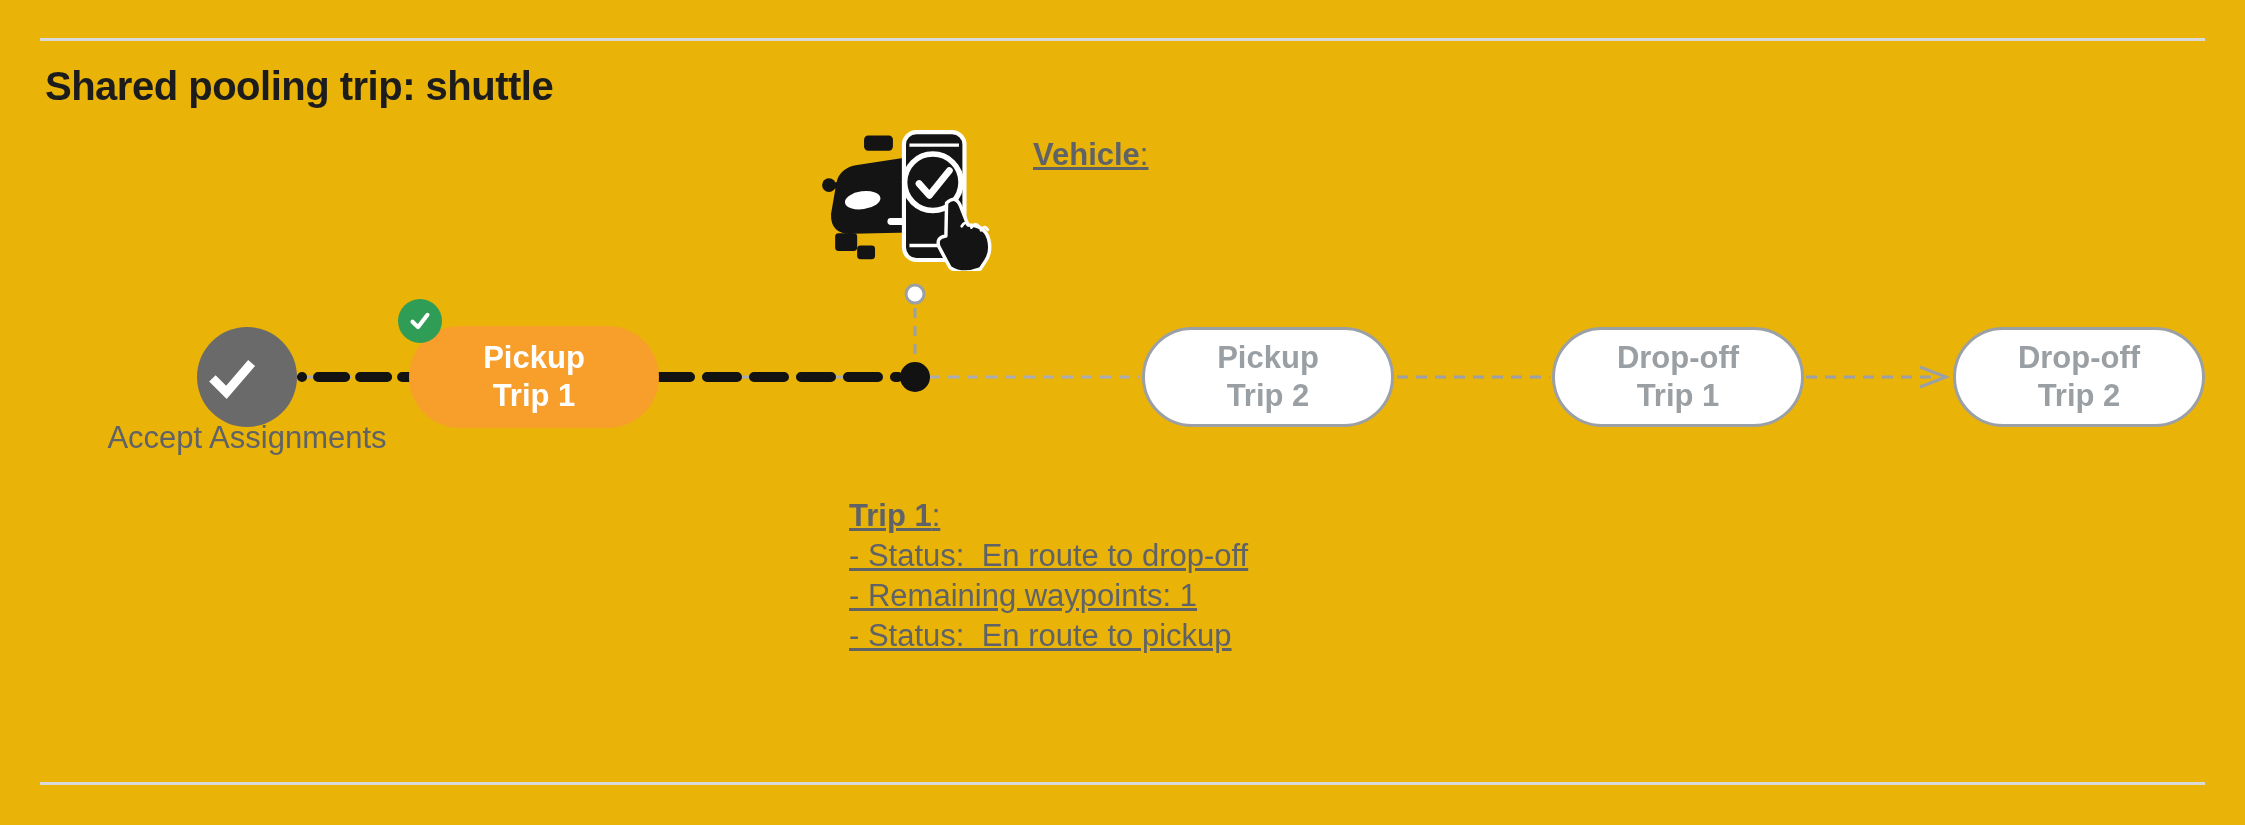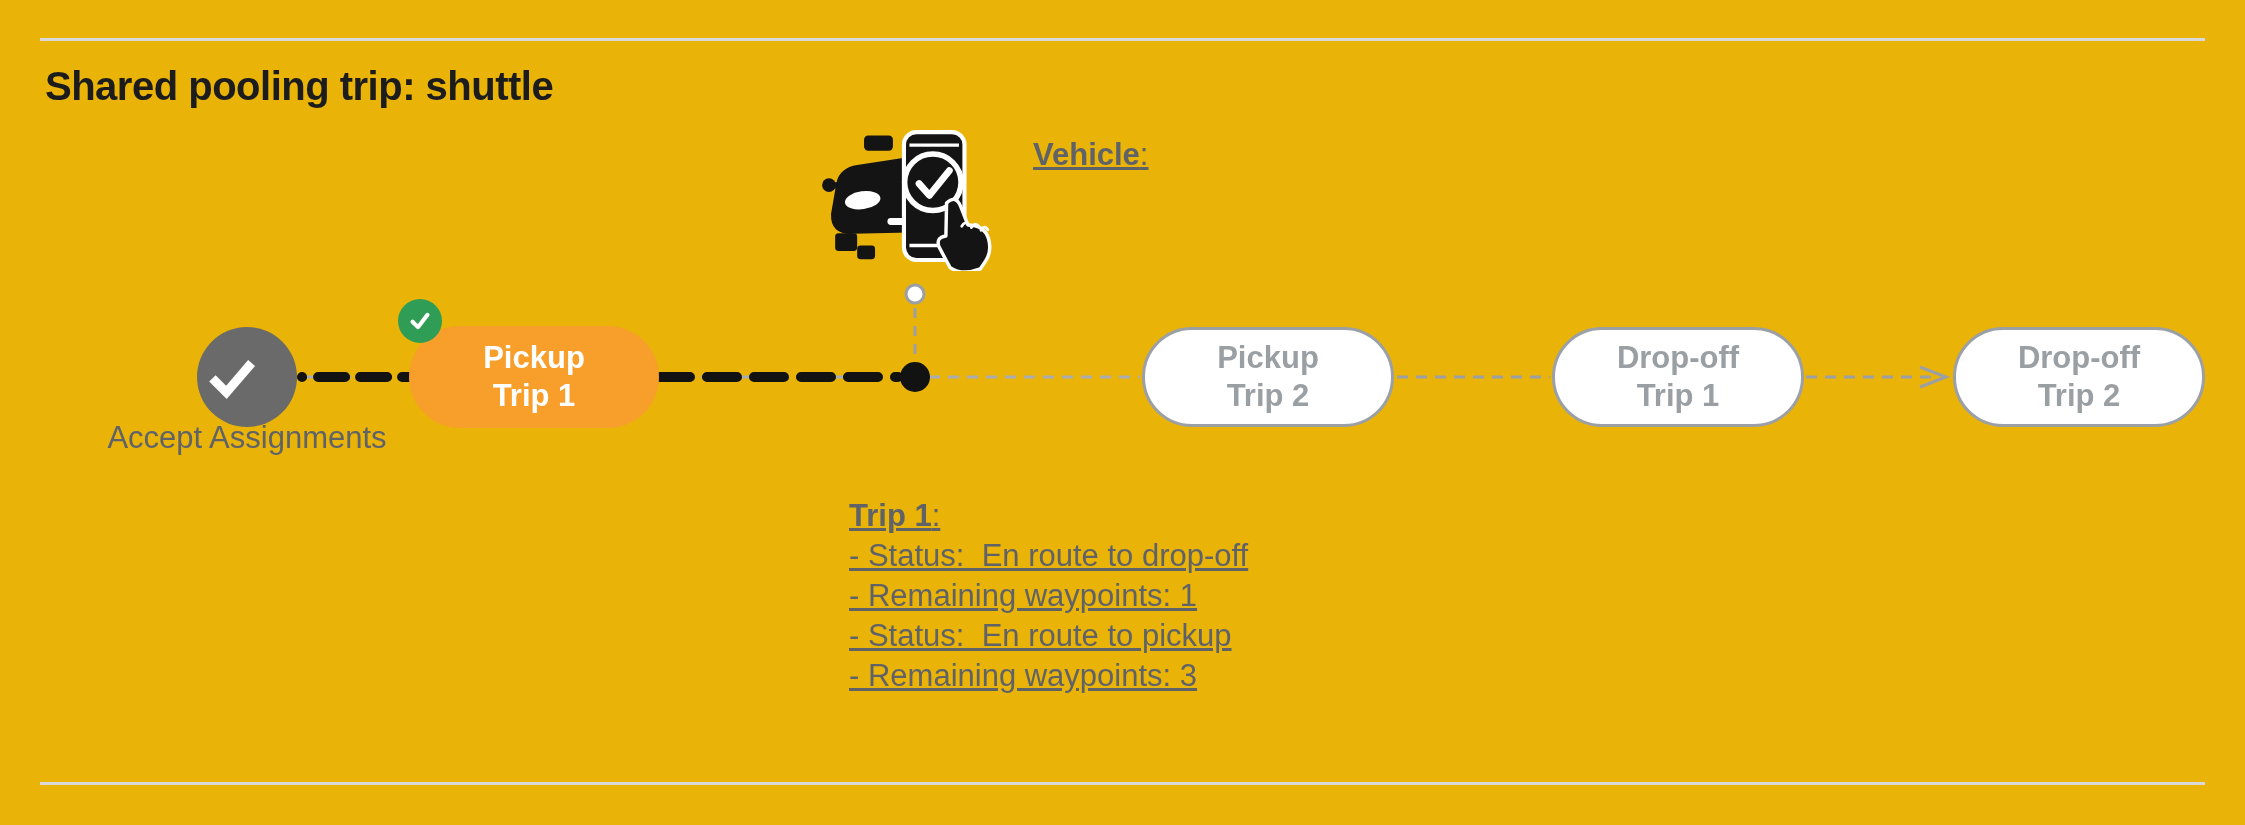--- a/index.html
+++ b/index.html
@@ -146,16 +146,15 @@
 
   <div class="info-block vehicle-info">
     <div><span class="b">Vehicle</span><span>:</span></div>
   </div>
 
   <div class="info-block trip-info">
     <div><span class="b">Trip 1</span><span>:</span></div>
     <div class="pre">- Status:  En route to drop-off</div>
     <div>- Remaining waypoints: 1</div>
     <div class="pre">- Status:  En route to pickup</div>
-    <div>- Remaining waypoints: 3</div>
   </div>
 
 </div>
 
 </body></html>

